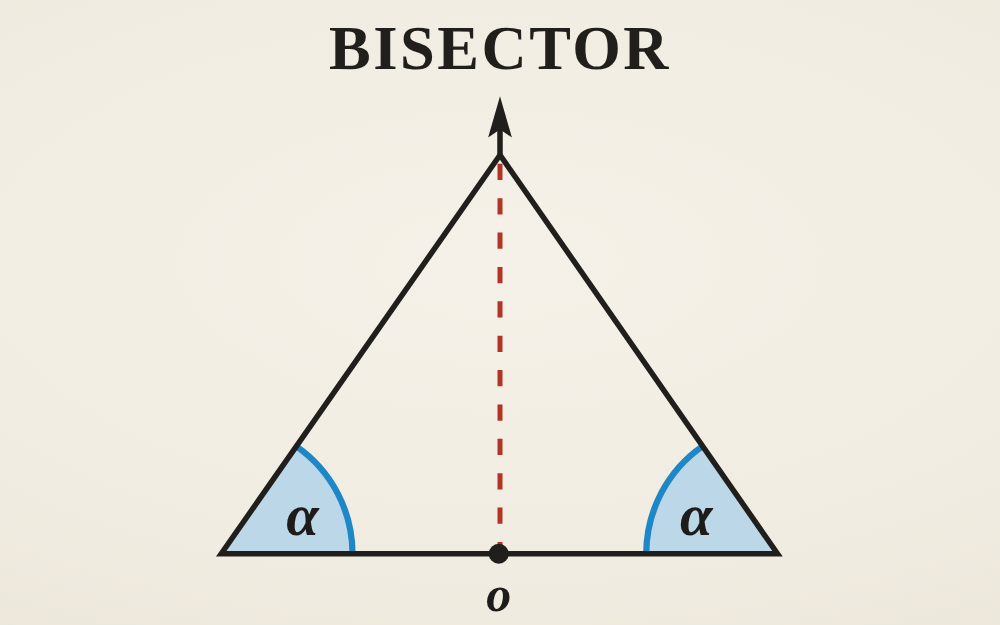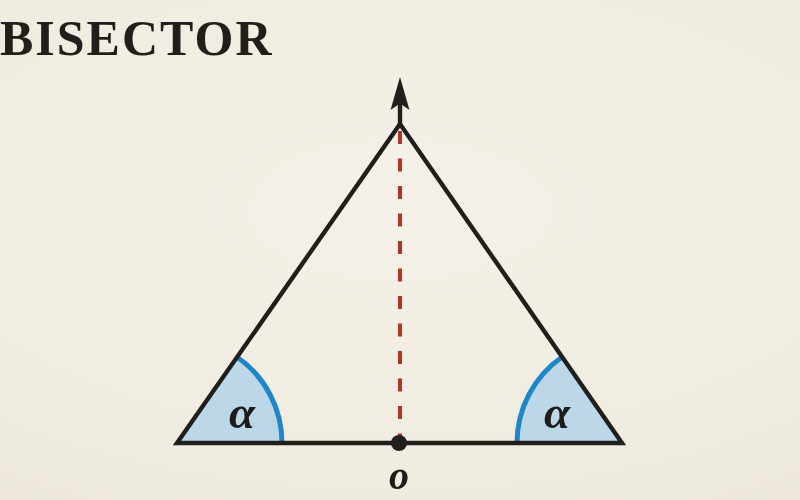--- a/index.html
+++ b/index.html
@@ -21,21 +21,21 @@
   .stage {
     position: absolute;
     inset: 0;
   }
   h1.title {
     position: absolute;
     top: 12px;
     left: 0;
     width: 100%;
     margin: 0;
-    text-align: left;
+    text-align: center;
     font-family: "Liberation Serif", serif;
     font-weight: bold;
     font-size: 50px;
     line-height: 52px;
     letter-spacing: 2px;
     color: var(--ink, #211f1c);
   }
   svg.diagram {
     position: absolute;
     left: 0;

